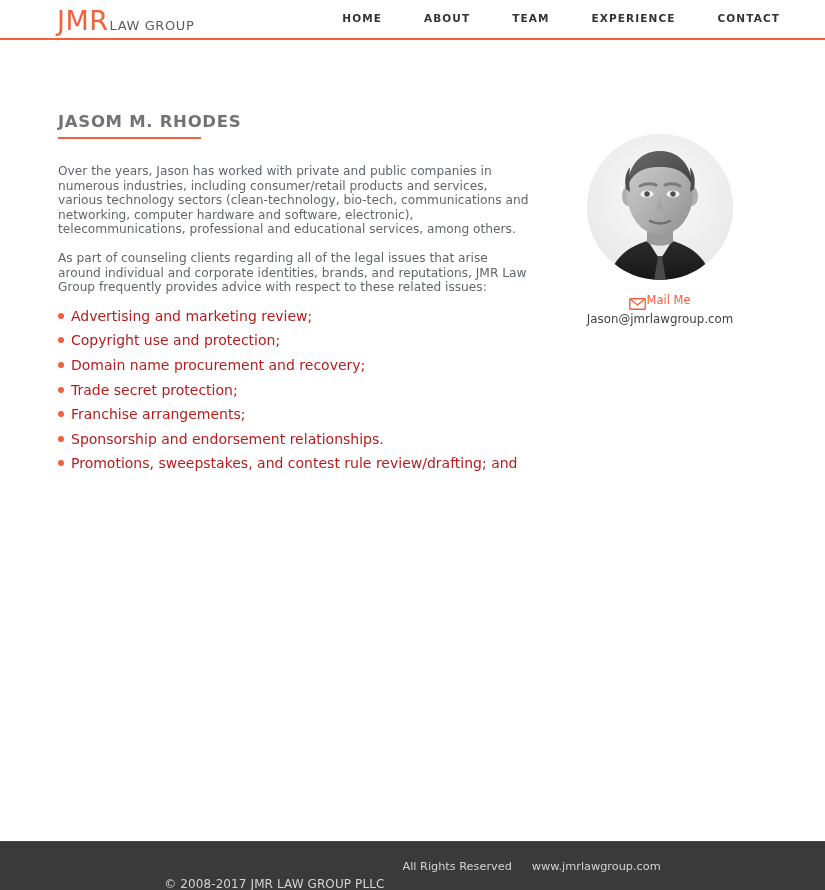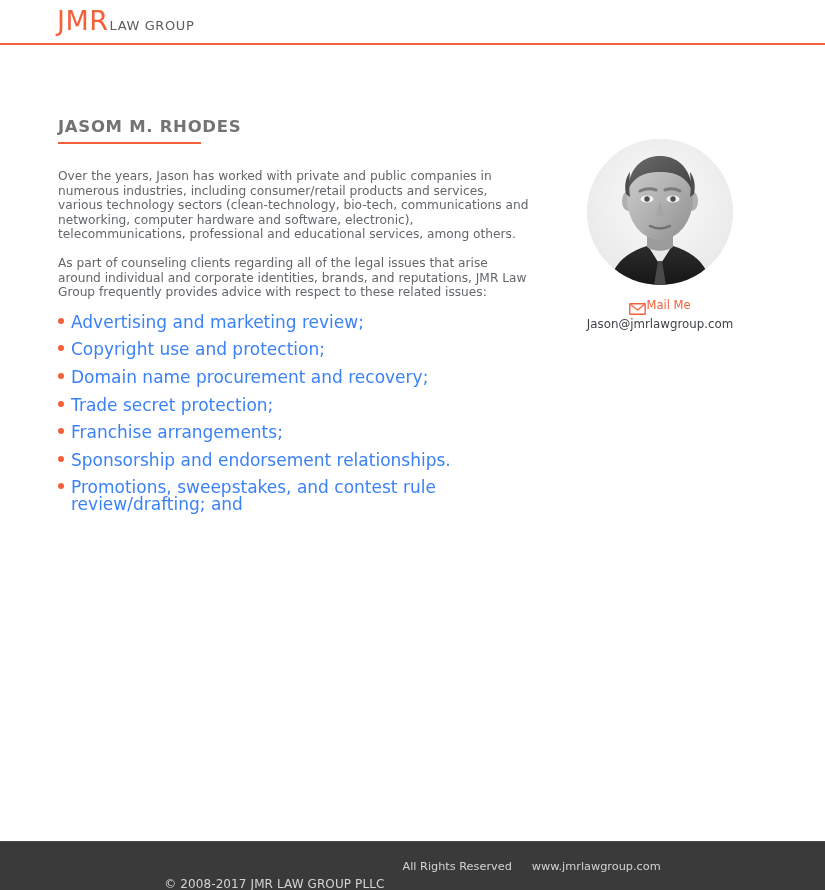--- a/index.html
+++ b/index.html
@@ -13,21 +13,21 @@
     background: #ffffff;
     font-family: "DejaVu Sans", "Liberation Sans", sans-serif;
     color: #5a5a5a;
     overflow: hidden;
     position: relative;
   }
 
   
   .site-header {
     position: relative;
-    height: 45px;
+    height: 40px;
     background: #ffffff;
     border-bottom: 2px solid #f4603a;
   }
   .logo {
     position: absolute;
     left: 57px;
     top: 7px;
     display: flex;
     align-items: baseline;
     white-space: nowrap;
@@ -108,23 +108,23 @@
   .bio-para.second { margin-top: 14px; }
 
   .issue-list {
     list-style: none;
     margin: 14px 0 0 0;
     padding: 0;
   }
   .issue-item {
     position: relative;
     padding-left: 13px;
-    font-size: 17px;
-    line-height: 1;
-    color: #3b82f6;
+    font-size: 14px;
+    line-height: 1;
+    color: #b91c1c;
     margin-bottom: 10.6px;
   }
   .issue-item::before {
     content: "";
     position: absolute;
     left: 0;
     top: 4px;
     width: 6px;
     height: 6px;
     border-radius: 50%;
@@ -213,20 +213,27 @@
   }
 </style>
 </head>
 <body>
 
 <div class="site-header">
   <a class="logo" href="#">
     <span class="logo-mark">JMR</span>
     <span class="logo-sub">LAW GROUP</span>
   </a>
+  <nav class="main-nav">
+    <a class="nav-link" href="#">HOME</a>
+    <a class="nav-link" href="#">ABOUT</a>
+    <a class="nav-link" href="#">TEAM</a>
+    <a class="nav-link" href="#">EXPERIENCE</a>
+    <a class="nav-link" href="#">CONTACT</a>
+  </nav>
 </div>
 
 <div class="page-body">
 
   <h1 class="page-title">JASOM M. RHODES</h1>
   <div class="title-rule"></div>
 
   <div class="bio-col">
     <p class="bio-para">Over the years, Jason has worked with private and public companies in numerous industries, including consumer/retail products and services, various technology sectors (clean-technology, bio-tech, communications and networking, computer hardware and software, electronic), telecommunications, professional and educational services, among others.</p>
     <p class="bio-para second">As part of counseling clients regarding all of the legal issues that arise around individual and corporate identities, brands, and reputations, JMR Law Group frequently provides advice with respect to these related issues:</p>

